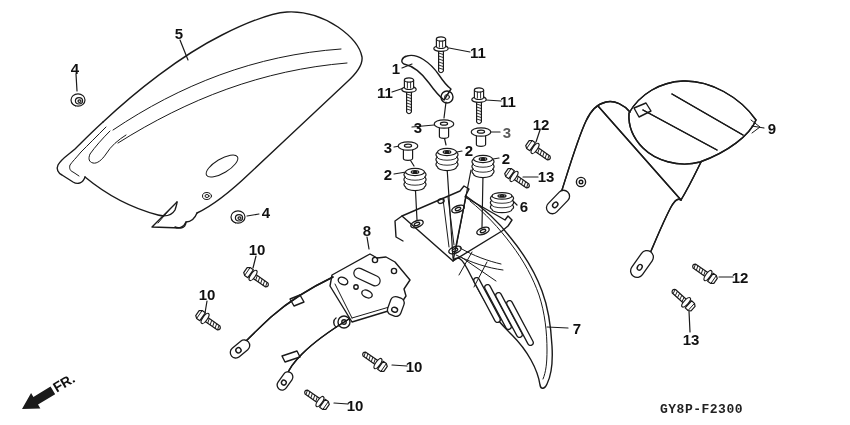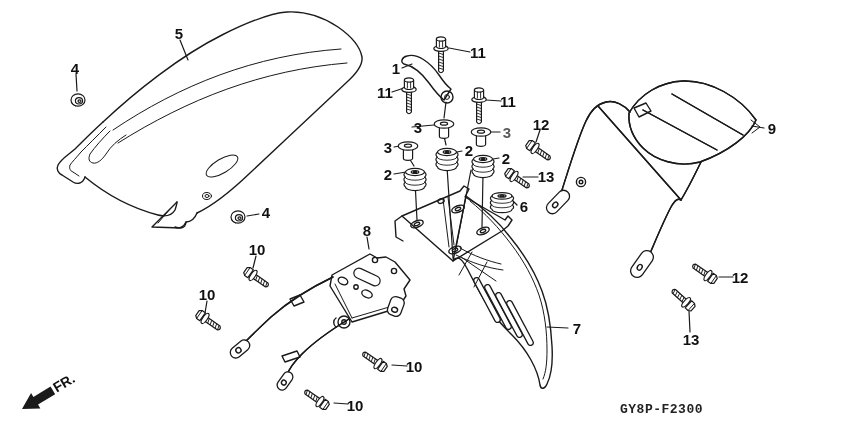--- a/index.html
+++ b/index.html
@@ -16,21 +16,21 @@
   .tube2{fill:none;stroke:#1a1a1a;stroke-width:4.4;stroke-linecap:round;stroke-linejoin:round;}
   .tubein{fill:none;stroke:#ffffff;stroke-width:2.6;stroke-linecap:round;stroke-linejoin:round;}
   .tubein2{fill:none;stroke:#ffffff;stroke-width:2.2;stroke-linecap:round;stroke-linejoin:round;}
   .tab{fill:#ffffff;stroke:#1a1a1a;stroke-width:1.3;stroke-linejoin:round;}
   .hw{fill:#ffffff;stroke:#1a1a1a;stroke-width:1.2;stroke-linejoin:round;}
   .hwt{fill:none;stroke:#1a1a1a;stroke-width:0.9;}
   #callout-layer{position:absolute;left:0;top:0;width:100%;height:100%;}
   .callout{position:absolute;transform:translate(-50%,-50%);
       font:bold 15px "Liberation Sans",sans-serif;color:#111;white-space:nowrap;}
   .callout.muted{color:#5a5a5a;}
-  .code{position:absolute;left:620px;top:402px;
+  .code{position:absolute;left:660px;top:402px;
       font:bold 13px "Liberation Mono",monospace;letter-spacing:0.5px;color:#222;}
 </style>
 </head>
 <body>
 
 <div class="stage">
 <svg width="850" height="425" viewBox="0 0 850 425">
   <defs>
     <g id="boltV">
       <path class="hw" d="M-2.4,4 L-2.4,26 Q0,29.5 2.4,26 L2.4,4 Z"></path>

